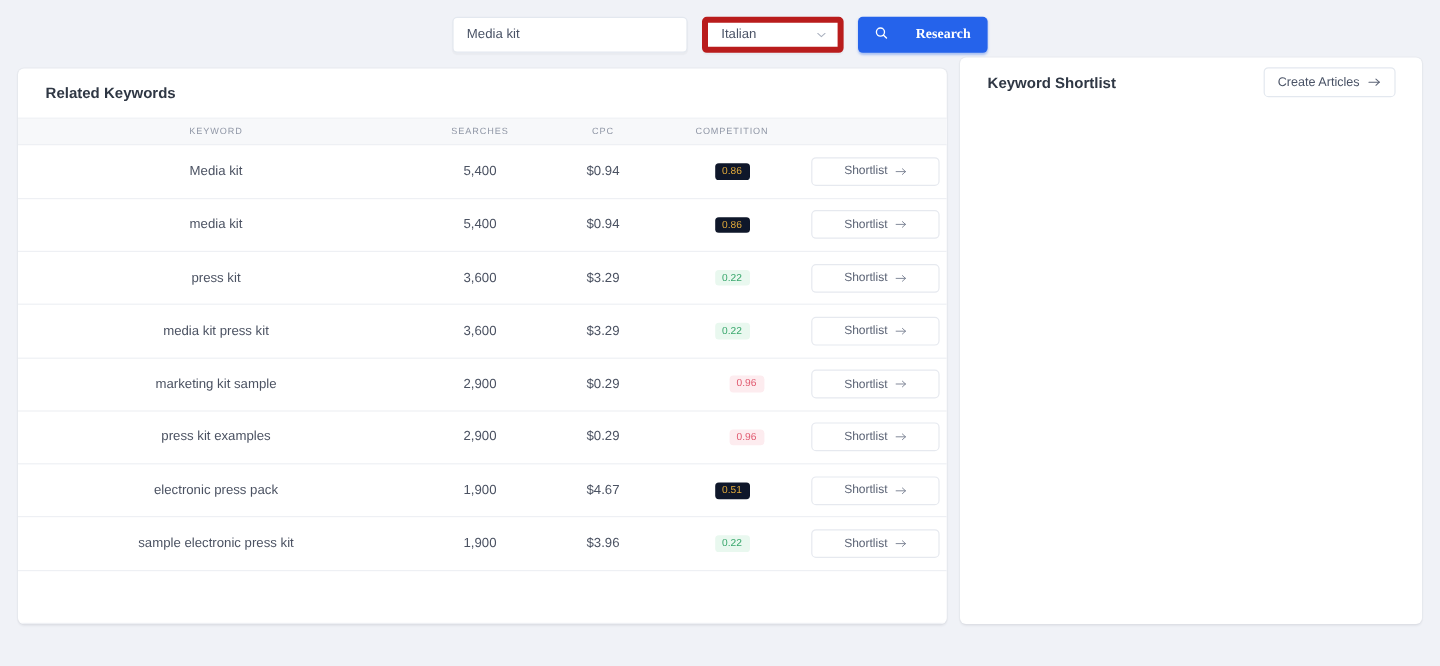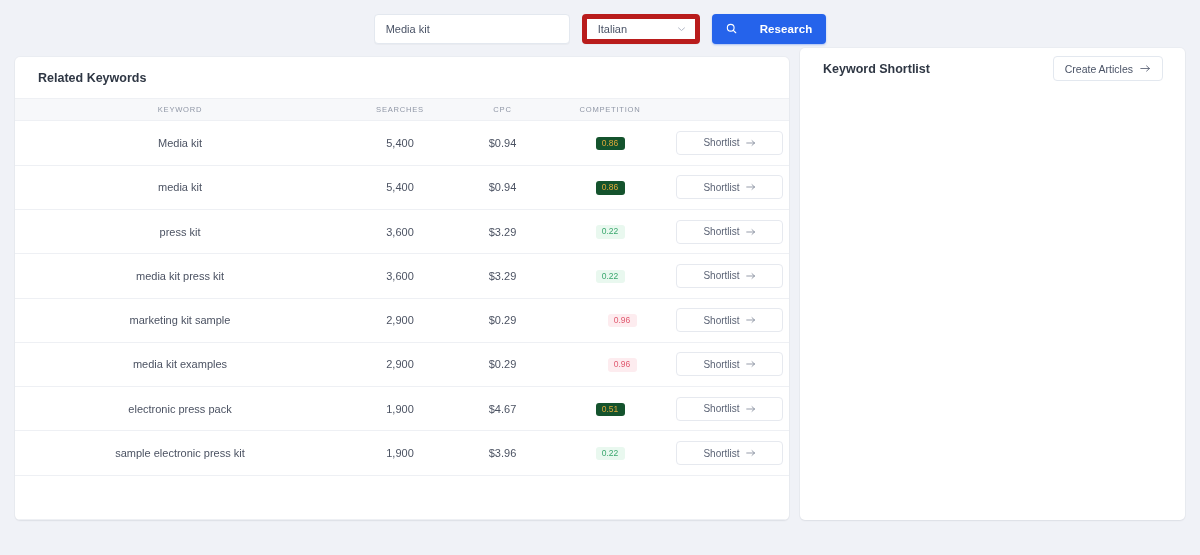--- a/index.html
+++ b/index.html
@@ -67,21 +67,21 @@
     line-height: 0;
   }
 
   .research-btn {
     height: 30px;
     min-width: 86px;
     border: none;
     border-radius: 4px;
     background: #2563eb;
     color: #ffffff;
-    font-family: Liberation Sans, sans-serif;
+    font-family: Liberation Serif, serif;
     font-size: 11.5px;
     font-weight: bold;
     display: flex;
     align-items: center;
     justify-content: center;
     gap: 23px;
     padding: 0 14px;
     cursor: pointer;
     box-shadow: 0 1px 2px rgba(37,99,235,.35);
   }
@@ -170,21 +170,21 @@
   .badge {
     display: inline-block;
     min-width: 29px;
     padding: 2px 5px 3px;
     border-radius: 3px;
     font-size: 8.5px;
     line-height: 1;
     font-weight: normal;
   }
   .badge.low    { background: #e9f8ef; color: #3aa76d; }
-  .badge.medium { background: #14532d; color: #e0a93a; }
+  .badge.medium { background: #0f172a; color: #e0a93a; }
   .badge.high   { background: #fdecef; color: #e0596f; margin-left: 24px; }
 
   .shortlist-btn {
     height: 24px;
     border: 1px solid #e6e9ef;
     border-radius: 4px;
     background: #ffffff;
     font-family: "Liberation Sans", sans-serif;
     font-size: 10px;
     color: #5b6375;
@@ -310,21 +310,21 @@
             <td class="col-comp"><span class="badge high">0.96</span></td>
             <td class="col-act"><button class="shortlist-btn">
                 <span>Shortlist</span>
                 <span class="arrow-ico"><svg width="10" height="8" viewBox="0 0 14 11">
                     <path d="M1 5.5 H12" stroke="#7b8394" stroke-width="1.1" stroke-linecap="round"></path>
                     <path d="M8.4 2.2 L12 5.5 L8.4 8.8" fill="none" stroke="#7b8394" stroke-width="1.1" stroke-linecap="round" stroke-linejoin="round"></path>
                   </svg></span>
               </button></td>
           </tr>
           <tr>
-            <td class="col-kw">media kit examples</td>
+            <td class="col-kw">press kit examples</td>
             <td class="col-se">2,900</td>
             <td class="col-cpc">$0.29</td>
             <td class="col-comp"><span class="badge high">0.96</span></td>
             <td class="col-act"><button class="shortlist-btn">
                 <span>Shortlist</span>
                 <span class="arrow-ico"><svg width="10" height="8" viewBox="0 0 14 11">
                     <path d="M1 5.5 H12" stroke="#7b8394" stroke-width="1.1" stroke-linecap="round"></path>
                     <path d="M8.4 2.2 L12 5.5 L8.4 8.8" fill="none" stroke="#7b8394" stroke-width="1.1" stroke-linecap="round" stroke-linejoin="round"></path>
                   </svg></span>
               </button></td>

